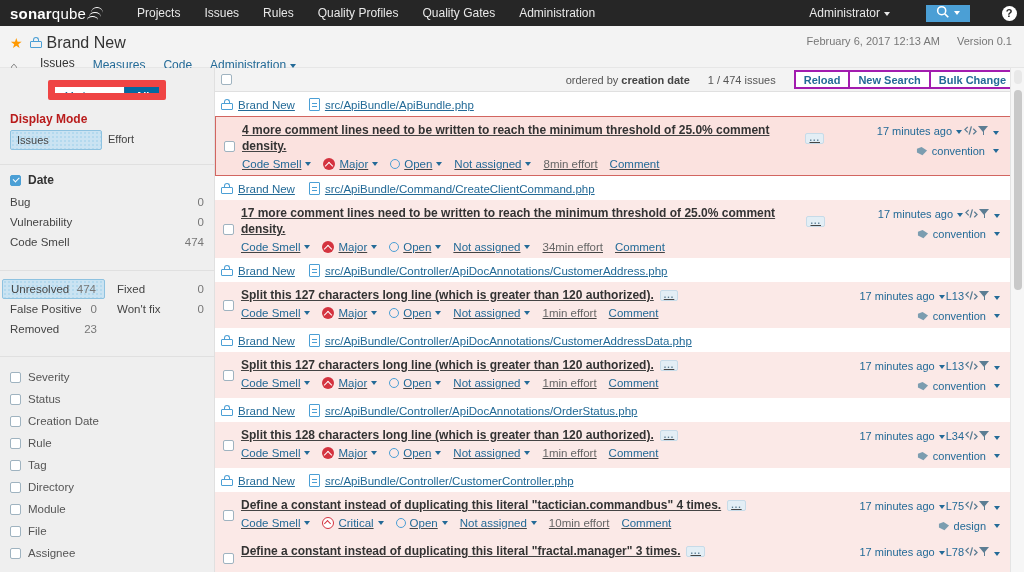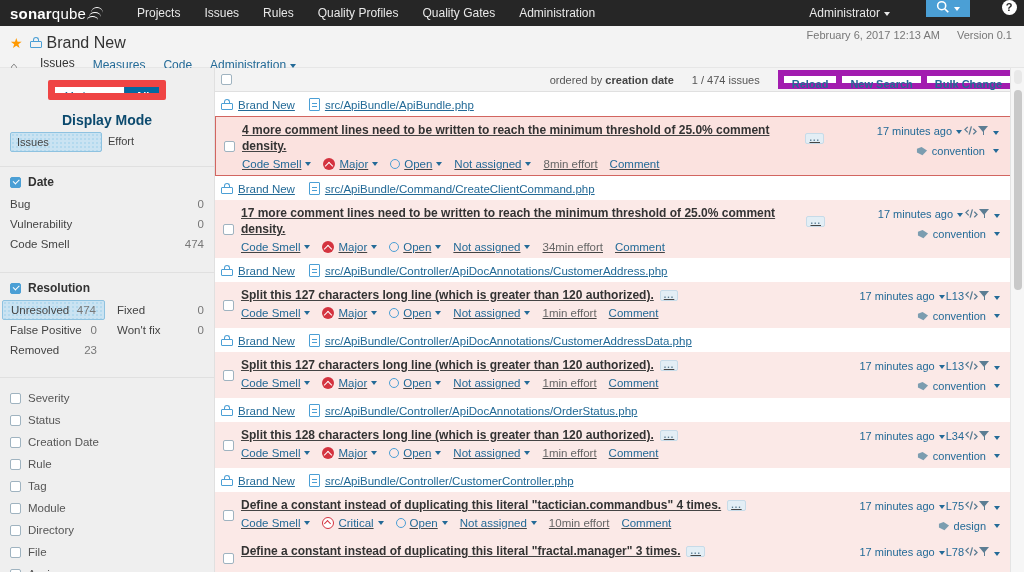--- a/index.html
+++ b/index.html
@@ -54,21 +54,21 @@
     color: #e8e8e8;
     text-decoration: none;
     font-size: 12px;
     padding: 0 12px;
     line-height: 26px;
     white-space: nowrap;
   }
   .topnav .right {
     position: absolute;
     right: 0; top: 0; height: 26px;
-    display: flex; align-items: flex-start; gap: 24px;
+    display: flex; align-items: center; gap: 24px;
   }
   .topnav .right .user {
     color: #e8e8e8; font-size: 12px;
     line-height: 26px; padding: 0 12px;
     white-space: nowrap;
   }
   .search-btn {
     background: #4b9fd5;
     width: 44px;
     display: flex; align-items: center; justify-content: center;
@@ -98,21 +98,21 @@
   .proj-title-row { display: flex; align-items: center; height: 21px; }
   .star { color: #f90; font-size: 14px; margin-right: 7px; line-height: 1;}
   .lock-ico {
     width: 12px; height: 11px; margin-right: 5px;
     position: relative; display:inline-block;
   }
   .lock-ico .body { position:absolute; bottom:0; left:0; width:12px; height:7px; border:1.3px solid #4b9fd5; border-radius:1px;}
   .lock-ico .shackle { position:absolute; top:0; left:3px; width:6px; height:5px; border:1.3px solid #4b9fd5; border-bottom:0; border-radius:3px 3px 0 0;}
   .proj-name { font-size: 16px; color: #333; }
   .proj-meta {
-    position: absolute; right: 12px; top: 3px;
+    position: absolute; right: 12px; top: 9px;
     font-size: 11px; color: #777;
   }
   .proj-meta span { margin-left: 14px; }
 
   .proj-tabs { display: flex; align-items: flex-end; margin-top: 3px; height: 19px;}
   .home-ico { width: 15px; margin-right: 6px; color: #555; font-size: 13px; line-height:1; padding-bottom:2px;}
   .proj-tabs a {
     color: #236a97; text-decoration: none; font-size: 12px;
     padding: 0 9px 3px 9px; display: inline-block;
   }
@@ -139,23 +139,22 @@
     height: 20px;
   }
   .seg div {
     padding: 0 10px; font-size: 11px; line-height: 18px;
     color: #236a97; background: #fff; cursor: pointer;
   }
   .seg div.on { background: #0369a1; color: #fff; font-weight: bold; }
   .seg div + div { border-left: 1px solid #236a97; }
 
   .sec-title {
-    font-weight: bold; color: #0c4a6e; font-size: 14px;
+    font-weight: bold; color: #b91c1c; font-size: 12px;
     padding: 2px 10px 4px 10px;
-    text-align: center;
   }
   .dm-row { display: flex; padding: 0 10px; }
   .dm-item {
     font-size: 11px; color: #444;
     padding: 3px 6px;
     width: 92px;
   }
   .dm-item.sel {
     background: #cae3f2;
     border: 1px solid #8ec2e0;
@@ -230,21 +229,21 @@
   }
   .cbx-sq {
     width: 11px; height: 11px;
     border: 1px solid #9fb3c0; border-radius: 2px; background: #fff;
   }
   .toolbar .spacer { flex: 1; }
   .tb-txt { font-size: 11px; color: #555; margin-right: 18px; white-space: nowrap;}
   .tb-txt b { font-weight: bold; color: #444; }
   .btn-group { display: flex; height: 19px; }
   .btn {
-    border: 6px solid #a21caf;
+    border: 2px solid #a21caf;
     color: #236a97; background: #fff;
     font-size: 11px; font-weight: bold;
     padding: 0 8px; line-height: 17px;
     white-space: nowrap;
     cursor: pointer;
   }
   .btn + .btn { border-left: 0; }
 
   .list { height: 480px; overflow: hidden; }
 
@@ -472,24 +471,20 @@
         <span>Vulnerability</span>
         <span class="v">0</span>
       </div>
       <div class="frow">
         <span>Code Smell</span>
         <span class="v">474</span>
       </div>
     </div>
 
     <div class="facet">
-      <div class="facet-head">
-        <span class="cbx checked"></span>
-        <span>Resolution</span>
-      </div>
       <div class="fgrid">
         <div class="fcell sel">
           <span>Unresolved</span>
           <span class="v">474</span>
         </div>
         <div class="fcell">
           <span>Fixed</span>
           <span class="v">0</span>
         </div>
         <div class="fcell">
@@ -523,25 +518,25 @@
       <div class="pfrow">
           <span class="cbx"></span>
           <span>Rule</span>
         </div>
       <div class="pfrow">
           <span class="cbx"></span>
           <span>Tag</span>
         </div>
       <div class="pfrow">
           <span class="cbx"></span>
-          <span>Module</span>
+          <span>Directory</span>
         </div>
       <div class="pfrow">
           <span class="cbx"></span>
-          <span>Directory</span>
+          <span>Module</span>
         </div>
       <div class="pfrow">
           <span class="cbx"></span>
           <span>File</span>
         </div>
       <div class="pfrow">
           <span class="cbx"></span>
           <span>Assignee</span>
         </div>
 

